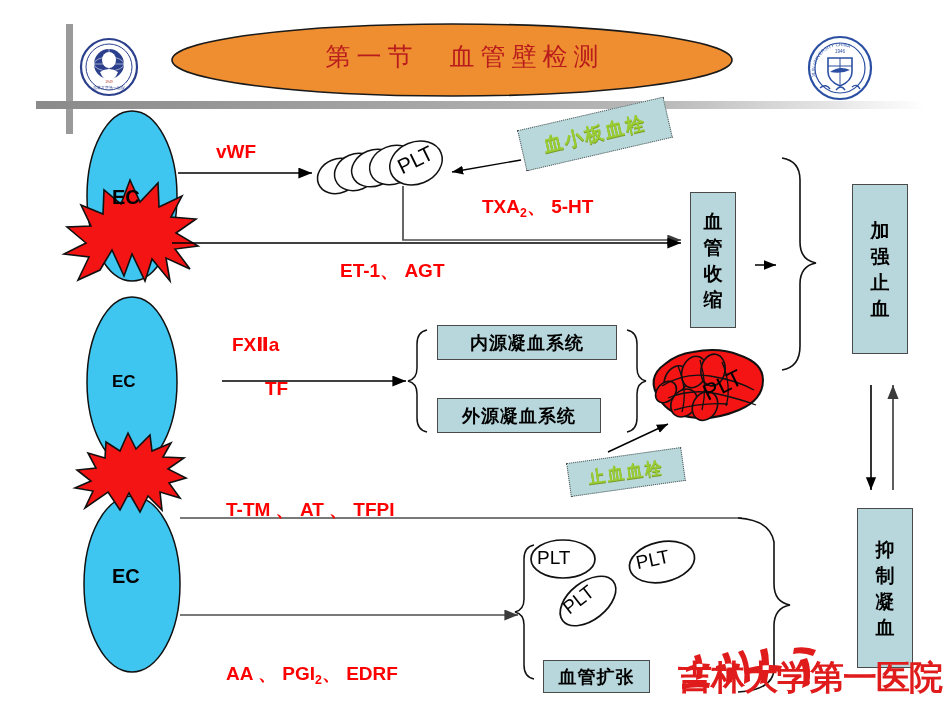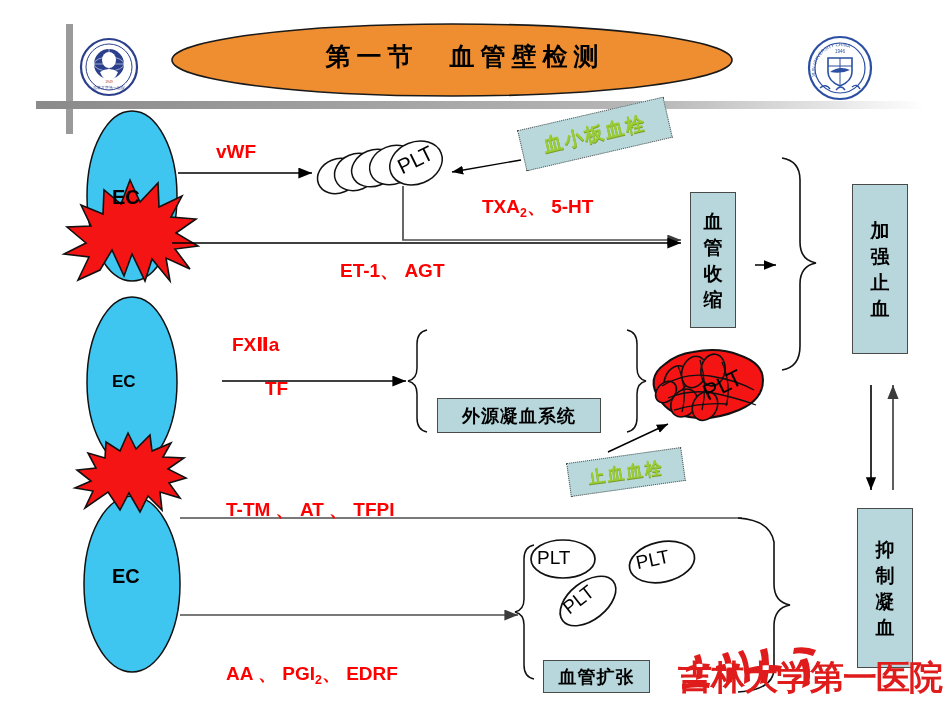--- a/index.html
+++ b/index.html
@@ -11,21 +11,21 @@
   #slide{position:absolute;left:0;top:0;width:950px;height:713px;background:#fff;}
   svg#canvas{position:absolute;left:0;top:0;width:950px;height:713px;}
 
   
   .txt{position:absolute;white-space:nowrap;}
   .red{color:#ff0000;font-weight:bold;}
 
   
   #title-text{
     left:195px;top:40px;width:540px;text-align:center;
-    font-size:25px;letter-spacing:6px;color:#000000;font-weight:bold;
+    font-size:25px;letter-spacing:6px;color:#b91c1c;font-weight:normal;
     font-family:"DejaVu Sans","Liberation Sans",sans-serif;
   }
 
   
   .ec-label{font-size:20px;color:#000;font-weight:bold;}
 
   
   .lbl{font-size:19px;}
   sub{font-size:0.65em;vertical-align:-0.3em;}
 
@@ -236,20 +236,21 @@
   <div class="callout" style="left:520px;top:113px;width:150px;height:42px;transform:rotate(-13deg);">血小板血栓</div>
   <div class="callout" style="left:568px;top:455px;width:116px;height:34px;transform:rotate(-8deg);font-size:17px;">止血血栓</div>
 
   <div class="vbox" style="left:690px;top:192px;width:46px;height:136px;">
     <span>血</span>
     <span>管</span>
     <span>收</span>
     <span>缩</span>
   </div>
 
+  <div class="hbox" style="left:437px;top:325px;width:180px;height:35px;">内源凝血系统</div>
   <div class="hbox" style="left:437px;top:398px;width:164px;height:35px;">外源凝血系统</div>
 
   <div class="hbox" style="left:543px;top:660px;width:107px;height:33px;">血管扩张</div>
 
   <div class="vbox" style="left:852px;top:184px;width:56px;height:170px;">
     <span>加</span>
     <span>强</span>
     <span>止</span>
     <span>血</span>
   </div>

